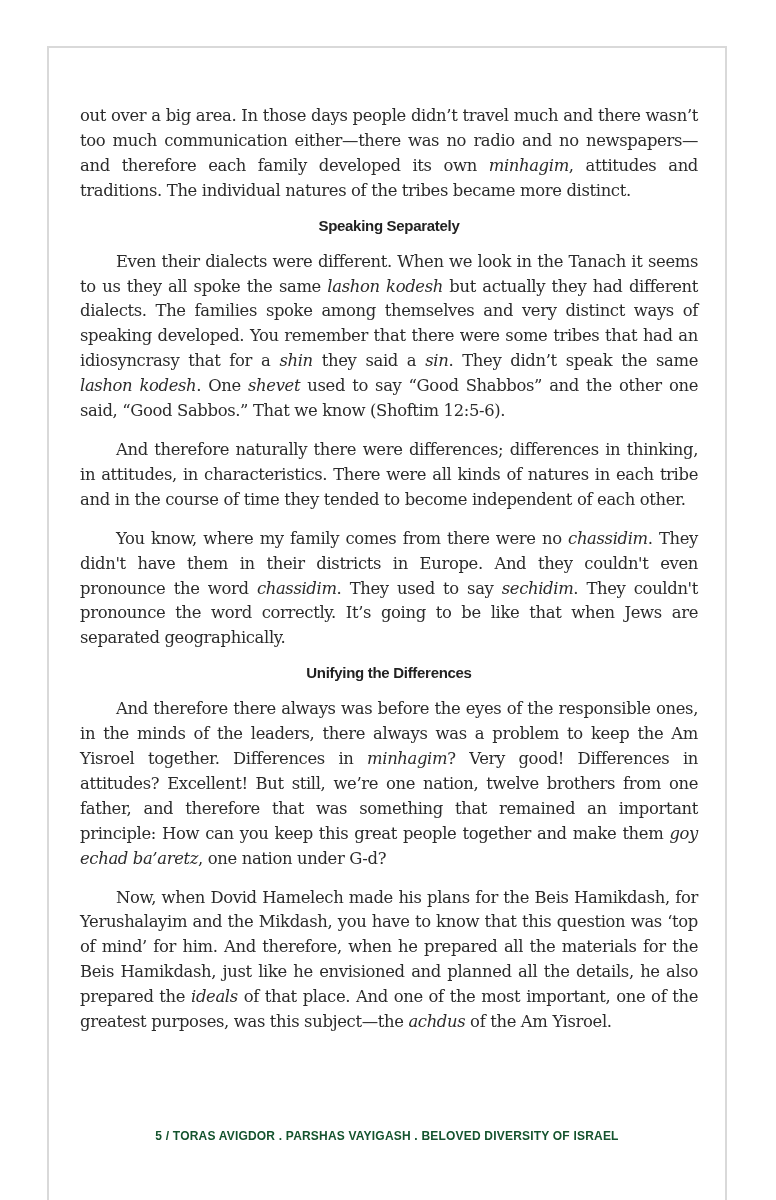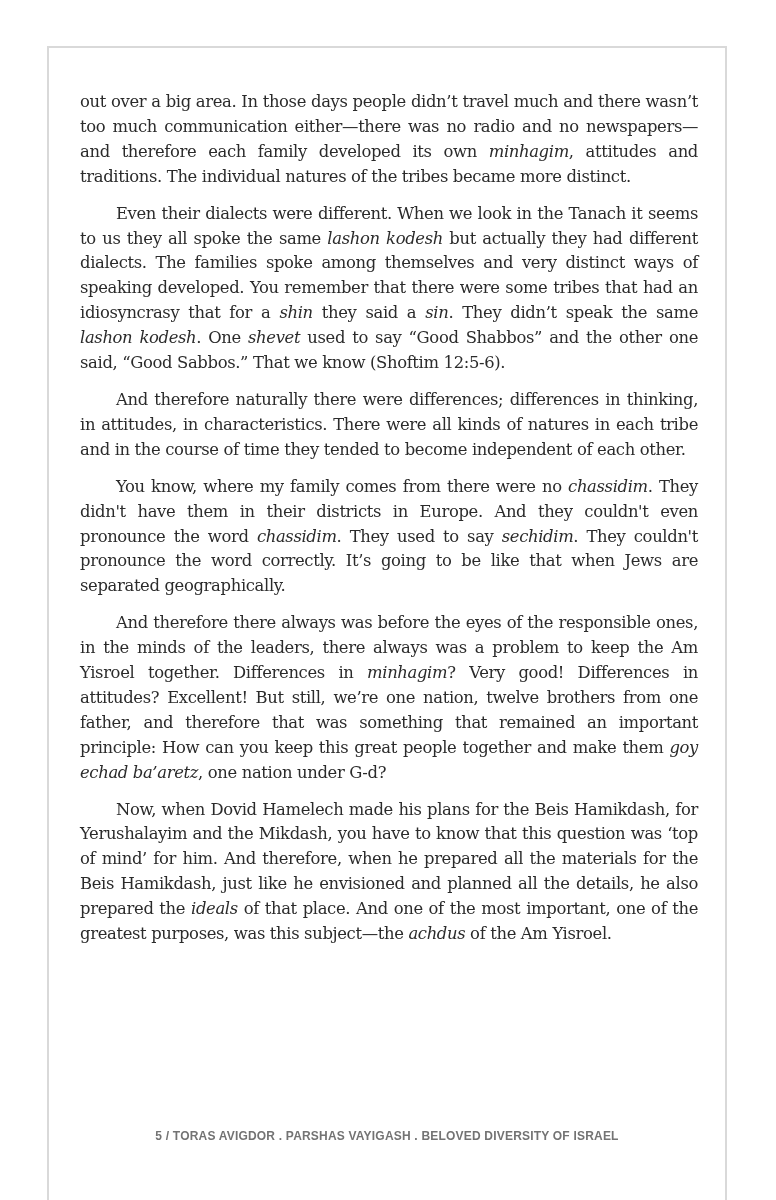--- a/index.html
+++ b/index.html
@@ -30,21 +30,21 @@
       top: 42px;
       width: 618px;
       font-family: "DejaVu Serif", "Liberation Serif", serif;
       font-size: 16.4px;
       line-height: 24.9px;
       color: #2b2b2b;
       letter-spacing: -0.35px;
       word-spacing: 0px;
     }
     .content p {
-      margin: 0 0 12px 0;
+      margin: 14px 0 12px 0;
       text-align: justify;
       text-align-last: left;
     }
     .content p.indent {
       text-indent: 36px;
     }
     .content h2 {
       font-family: "Liberation Sans", "DejaVu Sans", sans-serif;
       font-weight: bold;
       font-size: 15px;
@@ -60,32 +60,34 @@
     .footer {
       position: absolute;
       left: 0;
       width: 100%;
       top: 1081px;
       text-align: center;
       font-family: "Liberation Sans", "DejaVu Sans", sans-serif;
       font-weight: bold;
       font-size: 12px;
       letter-spacing: 0.2px;
-      color: #737373;
+      color: #14532d;
     }
   </style>
 </head>
 <body>
 
 <div class="page">
   <div class="content">
     <p>out over a big area. In those days people didn’t travel much and there wasn’t too much communication either—there was no radio and no newspapers—and therefore each family developed its own <em>minhagim</em>, attitudes and traditions. The individual natures of the tribes became more distinct.</p>
 
+    <h2>Speaking Separately</h2>
     <p class="indent">Even their dialects were different. When we look in the Tanach it seems to us they all spoke the same <em>lashon kodesh</em> but actually they had different dialects. The families spoke among themselves and very distinct ways of speaking developed. You remember that there were some tribes that had an idiosyncrasy that for a <em>shin</em> they said a <em>sin</em>. They didn’t speak the same <em>lashon kodesh</em>. One <em>shevet</em> used to say “Good Shabbos” and the other one said, “Good Sabbos.” That we know (Shoftim 12:5-6).</p>
     <p class="indent">And therefore naturally there were differences; differences in thinking, in attitudes, in characteristics. There were all kinds of natures in each tribe and in the course of time they tended to become independent of each other.</p>
     <p class="indent">You know, where my family comes from there were no <em>chassidim</em>. They didn't have them in their districts in Europe. And they couldn't even pronounce the word <em>chassidim</em>. They used to say <em>sechidim</em>. They couldn't pronounce the word correctly. It’s going to be like that when Jews are separated geographically.</p>
 
+    <h2>Unifying the Differences</h2>
     <p class="indent">And therefore there always was before the eyes of the responsible ones, in the minds of the leaders, there always was a problem to keep the Am Yisroel together. Differences in <em>minhagim</em>? Very good! Differences in attitudes? Excellent! But still, we’re one nation, twelve brothers from one father, and therefore that was something that remained an important principle: How can you keep this great people together and make them <em>goy echad ba’aretz</em>, one nation under G-d?</p>
     <p class="indent">Now, when Dovid Hamelech made his plans for the Beis Hamikdash, for Yerushalayim and the Mikdash, you have to know that this question was ‘top of mind’ for him. And therefore, when he prepared all the materials for the Beis Hamikdash, just like he envisioned and planned all the details, he also prepared the <em>ideals</em> of that place. And one of the most important, one of the greatest purposes, was this subject—the <em>achdus</em> of the Am Yisroel.</p>
   </div>
 
   <div class="footer">5 / TORAS AVIGDOR . PARSHAS VAYIGASH . BELOVED DIVERSITY OF ISRAEL</div>
 </div>
 
 </body></html>

